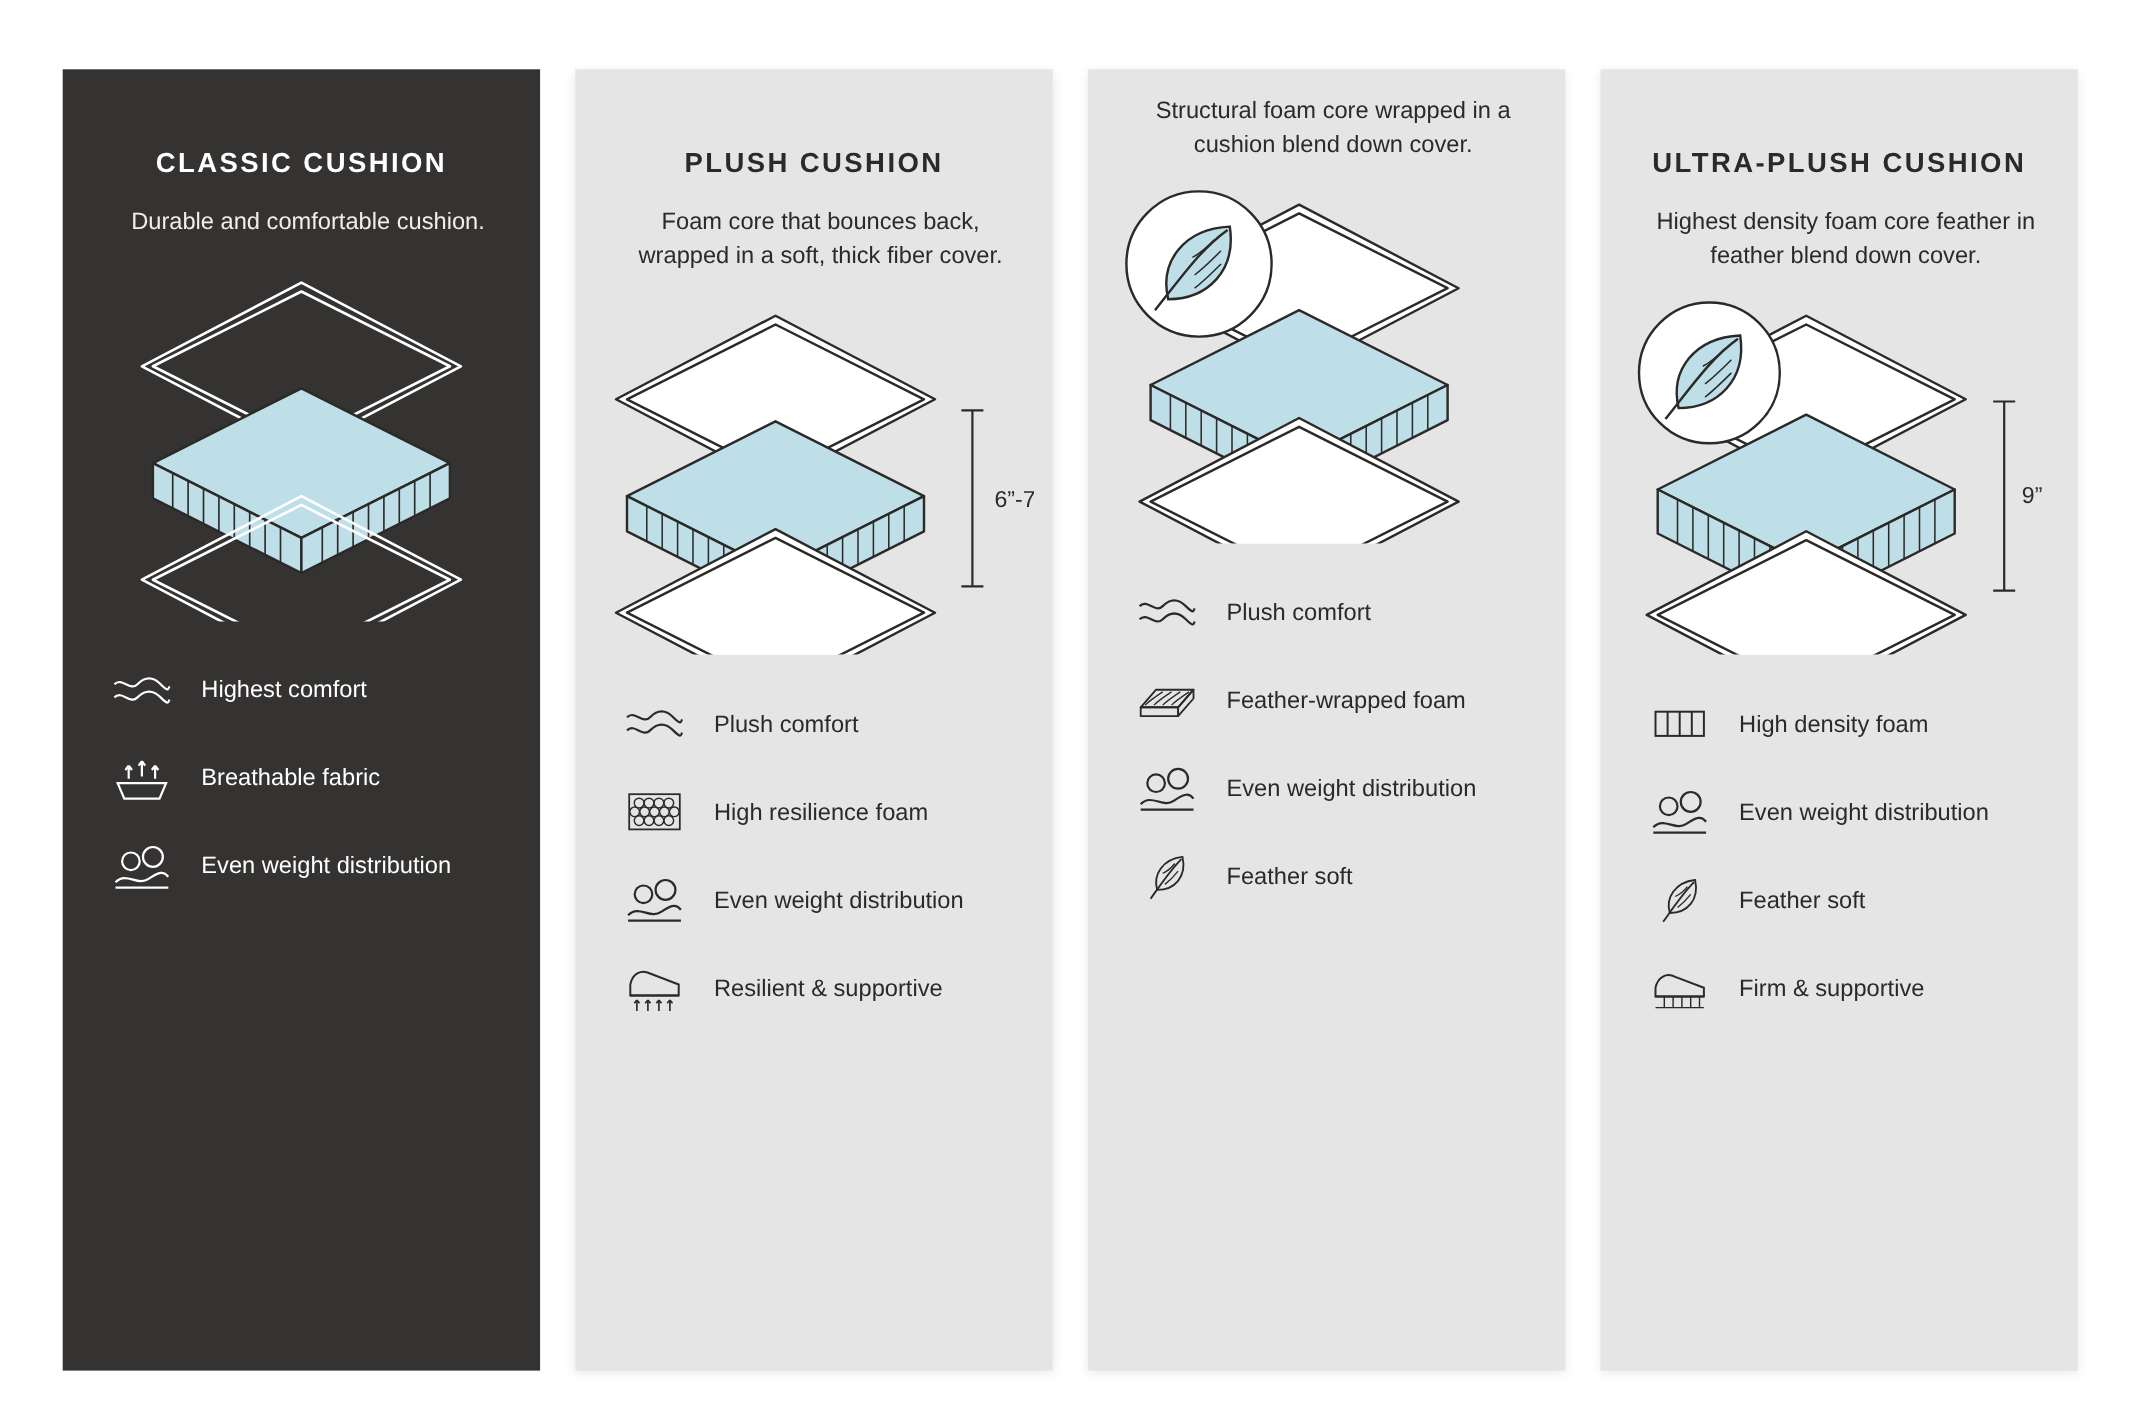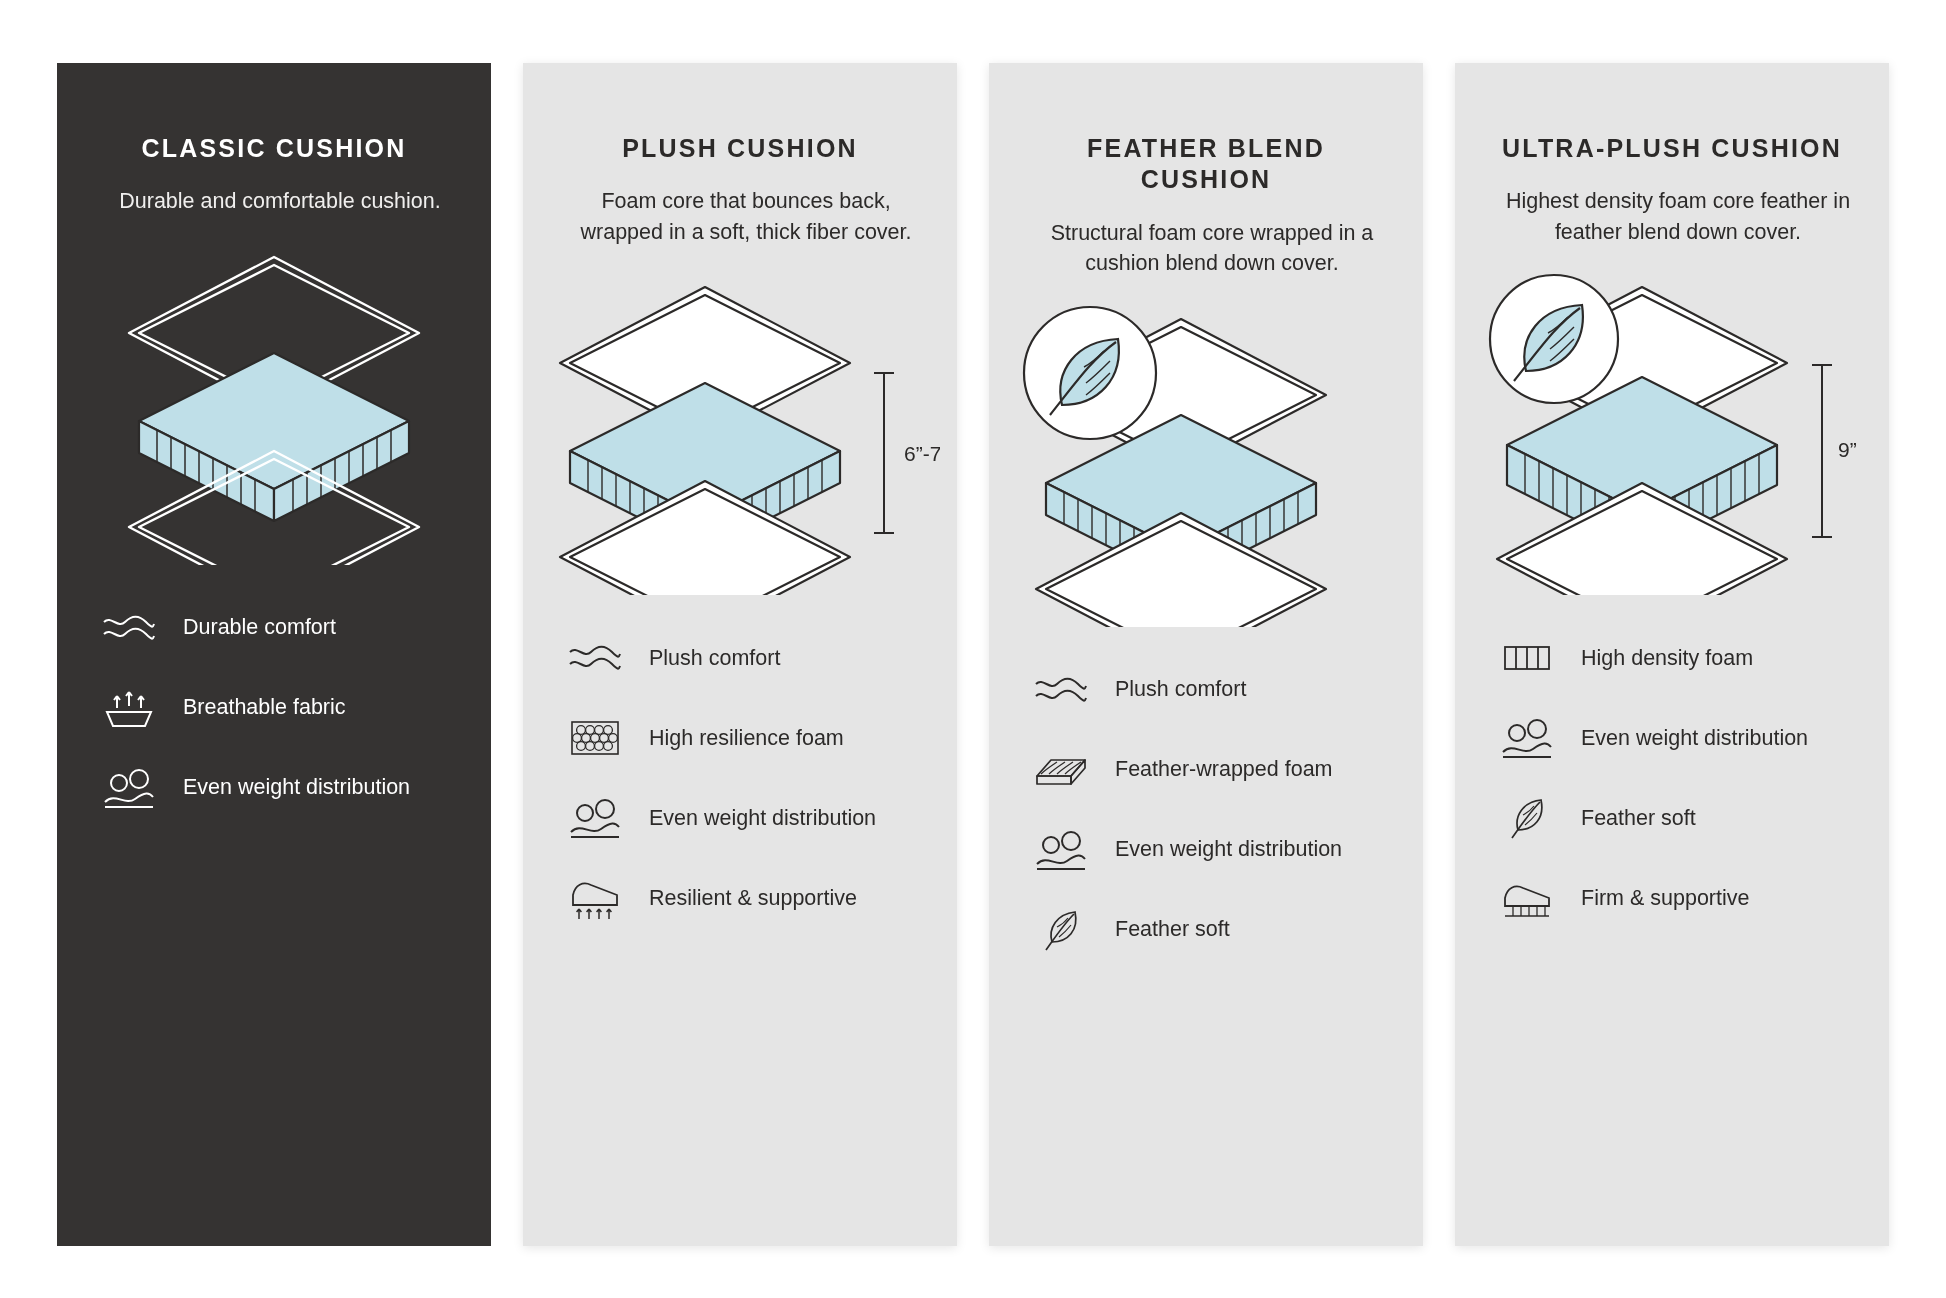--- a/index.html
+++ b/index.html
@@ -154,21 +154,21 @@
       </div>
 
       <div class="features">
         <div class="feature">
           <span class="ficon">
             <svg width="56" height="34" viewBox="0 0 56 34" fill="none" stroke="#ffffff" stroke-width="2">
               <path d="M3 11 C10 4, 17 18, 24 11 S38 4, 45 11 S52 16, 53 13"></path>
               <path d="M3 23 C10 16, 17 30, 24 23 S38 16, 45 23 S52 28, 53 25"></path>
             </svg>
           </span>
-          <span class="flabel">Durable comfort</span>
+          <span class="flabel">Highest comfort</span>
         </div>
         <div class="feature">
           <span class="ficon">
             <svg width="56" height="44" viewBox="0 0 56 44" fill="none" stroke="#ffffff" stroke-width="2">
               <path d="M12 40 L44 40 L50 26 L6 26 Z"></path>
               <path d="M16 22 L16 10 M16 10 l-3 4 M16 10 l3 4"></path>
               <path d="M28 20 L28 6 M28 6 l-3 4 M28 6 l3 4"></path>
               <path d="M40 22 L40 10 M40 10 l-3 4 M40 10 l3 4"></path>
             </svg>
           </span>
@@ -287,21 +287,20 @@
                 <path d="M42 44 L42 34 M42 34 l-2.4 3 M42 34 l2.4 3"></path>
               </g>
             </svg>
           </span>
           <span class="flabel">Resilient &amp; supportive</span>
         </div>
       </div>
     </div>
 
     <div class="card">
-      <h2 class="card-title">FEATHER BLEND CUSHION</h2>
       <p class="card-desc">Structural foam core wrapped in a cushion blend down cover.</p>
 
       <div class="art">
         <svg width="400" height="330" viewBox="0 0 400 330">
           <g fill="none" stroke="#2c2a29" stroke-width="2.2" stroke-linejoin="round">
             <polygon points="175,22 320,98 175,174 30,98" fill="#ffffff"></polygon>
             <polygon points="175,30 310,98 175,166 40,98" fill="#ffffff"></polygon>
             <polygon points="175,118 310,186 175,254 40,186" fill="#bfdfe8"></polygon>
             <polygon points="40,186 175,254 175,286 40,218" fill="#bfdfe8"></polygon>
             <polygon points="310,186 175,254 175,286 310,218" fill="#bfdfe8"></polygon>

